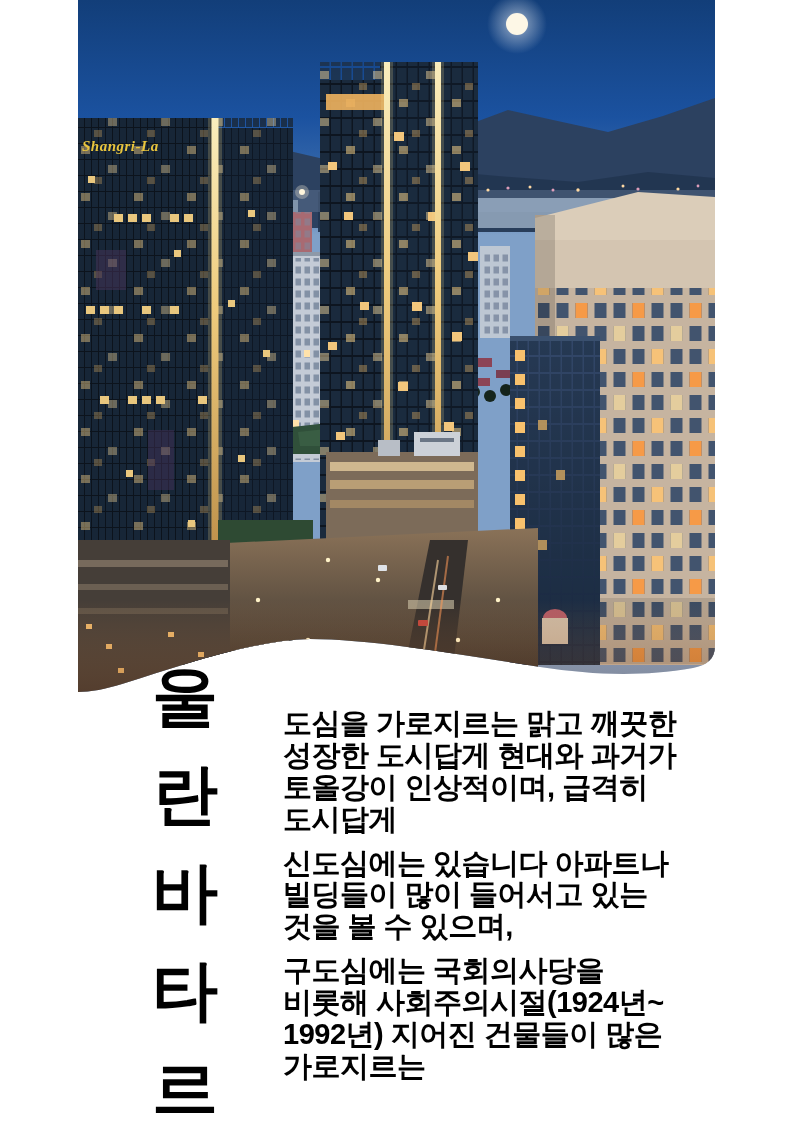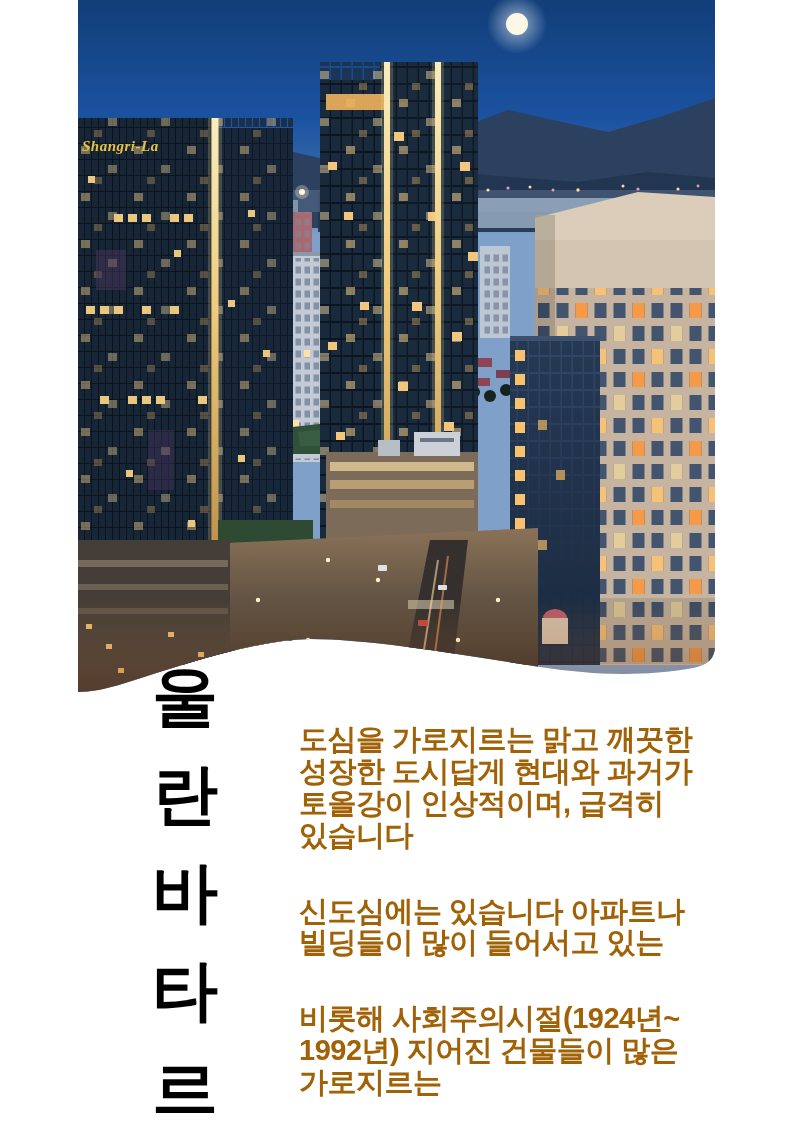--- a/index.html
+++ b/index.html
@@ -15,21 +15,21 @@
   }
   .title-char{
     font-size:66px;font-weight:800;line-height:1;color:#000;
     letter-spacing:0;
   }
   .paragraphs{
     position:absolute;left:283px;top:708px;width:445px;
     display:flex;flex-direction:column;gap:12px;
   }
   .para{
-    margin:16px;font-size:29px;font-weight:700;line-height:1.1;color:#a16207;
+    margin:0;font-size:29px;font-weight:700;line-height:1.1;color:#000000;
     letter-spacing:-0.5px;
   }
   .para .line{display:block;}
 </style>
 </head>
 <body>
 
 <div class="photo-wrap">
 <svg width="637" height="700" viewBox="0 0 637 700" xmlns="http://www.w3.org/2000/svg">
   <defs>
@@ -339,24 +339,26 @@
     <span class="title-char">바</span>
     <span class="title-char">타</span>
     <span class="title-char">르</span>
   </div>
 
 <div class="paragraphs">
     <p class="para">
       <span class="line">도심을 가로지르는 맑고 깨끗한</span>
       <span class="line">성장한 도시답게 현대와 과거가</span>
       <span class="line">토올강이 인상적이며, 급격히</span>
-      <span class="line">있습니다</span>
+      <span class="line">도시답게</span>
     </p>
     <p class="para">
       <span class="line">신도심에는 있습니다 아파트나</span>
       <span class="line">빌딩들이 많이 들어서고 있는</span>
+      <span class="line">것을 볼 수 있으며,</span>
     </p>
     <p class="para">
+      <span class="line">구도심에는 국회의사당을</span>
       <span class="line">비롯해 사회주의시절(1924년~</span>
       <span class="line">1992년) 지어진 건물들이 많은</span>
       <span class="line">가로지르는</span>
     </p>
   </div>
 
 </body></html>

